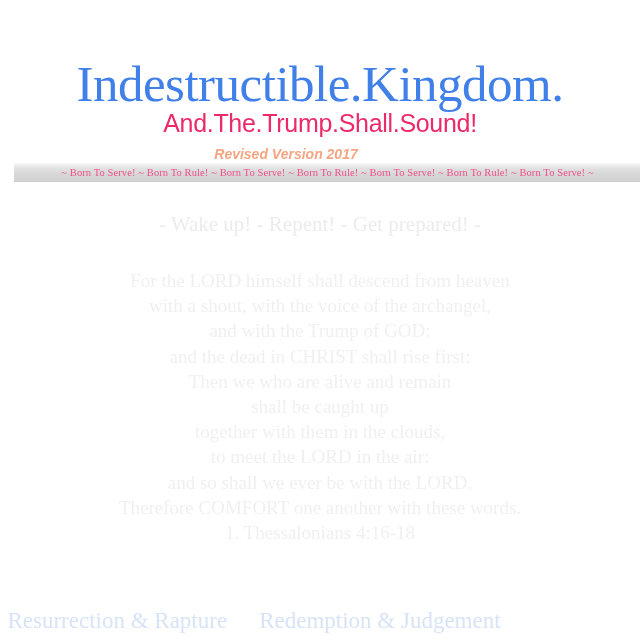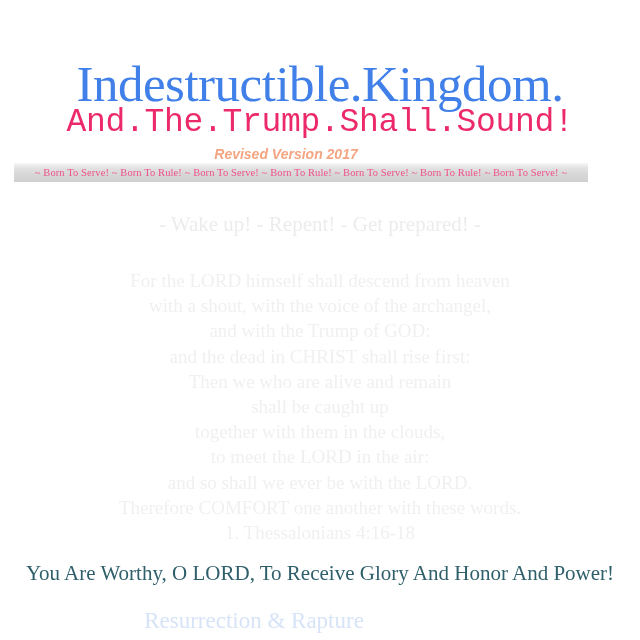--- a/index.html
+++ b/index.html
@@ -38,22 +38,22 @@
     margin-top: 40px;
   }
 
   
   .sub-title {
     position: absolute;
     top: 104px;
     left: 0;
     width: 640px;
     text-align: center;
-    font-family: Liberation Mono, monospace;
-    font-size: 33px;
+    font-family: Liberation Sans, sans-serif;
+    font-size: 25px;
     line-height: 38px;
     letter-spacing: -0.3px;
     color: #ec2a69;
     white-space: nowrap;
   }
 
   
   .revised-tag {
     position: absolute;
     top: 146px;
@@ -69,21 +69,21 @@
     line-height: 16px;
     color: #f4a582;
     white-space: nowrap;
   }
 
   
   .banner-strip {
     position: absolute;
     top: 163px;
     left: 14px;
-    width: 574px;
+    width: 627px;
     height: 19px;
     background: linear-gradient(to bottom,
                 #f2f2f2 0%,
                 #e3e3e3 22%,
                 #d7d7d7 60%,
                 #d2d2d2 100%);
     border-top: 1px solid #f6f6f6;
     border-bottom: 1px solid #cfcfcf;
     box-sizing: border-box;
     display: flex;
@@ -190,19 +190,19 @@
     <span class="verse-line">and the dead in CHRIST shall rise first:</span>
     <span class="verse-line">Then we who are alive and remain</span>
     <span class="verse-line">shall be caught up</span>
     <span class="verse-line">together with them in the clouds,</span>
     <span class="verse-line">to meet the LORD in the air:</span>
     <span class="verse-line">and so shall we ever be with the LORD.</span>
     <span class="verse-line">Therefore COMFORT one another with these words.</span>
     <span class="citation">1. Thessalonians 4:16-18</span>
   </div>
 
-  <div class="worthy-line">You Are Worthy, O LORD, To Receive Glory And Honor And Power!</div>
 
   <div class="footer-pair">
     <span>Resurrection &amp; Rapture</span>
+    <span>Redemption &amp; Judgement</span>
   </div>
 
 </div>
 
 </body></html>

